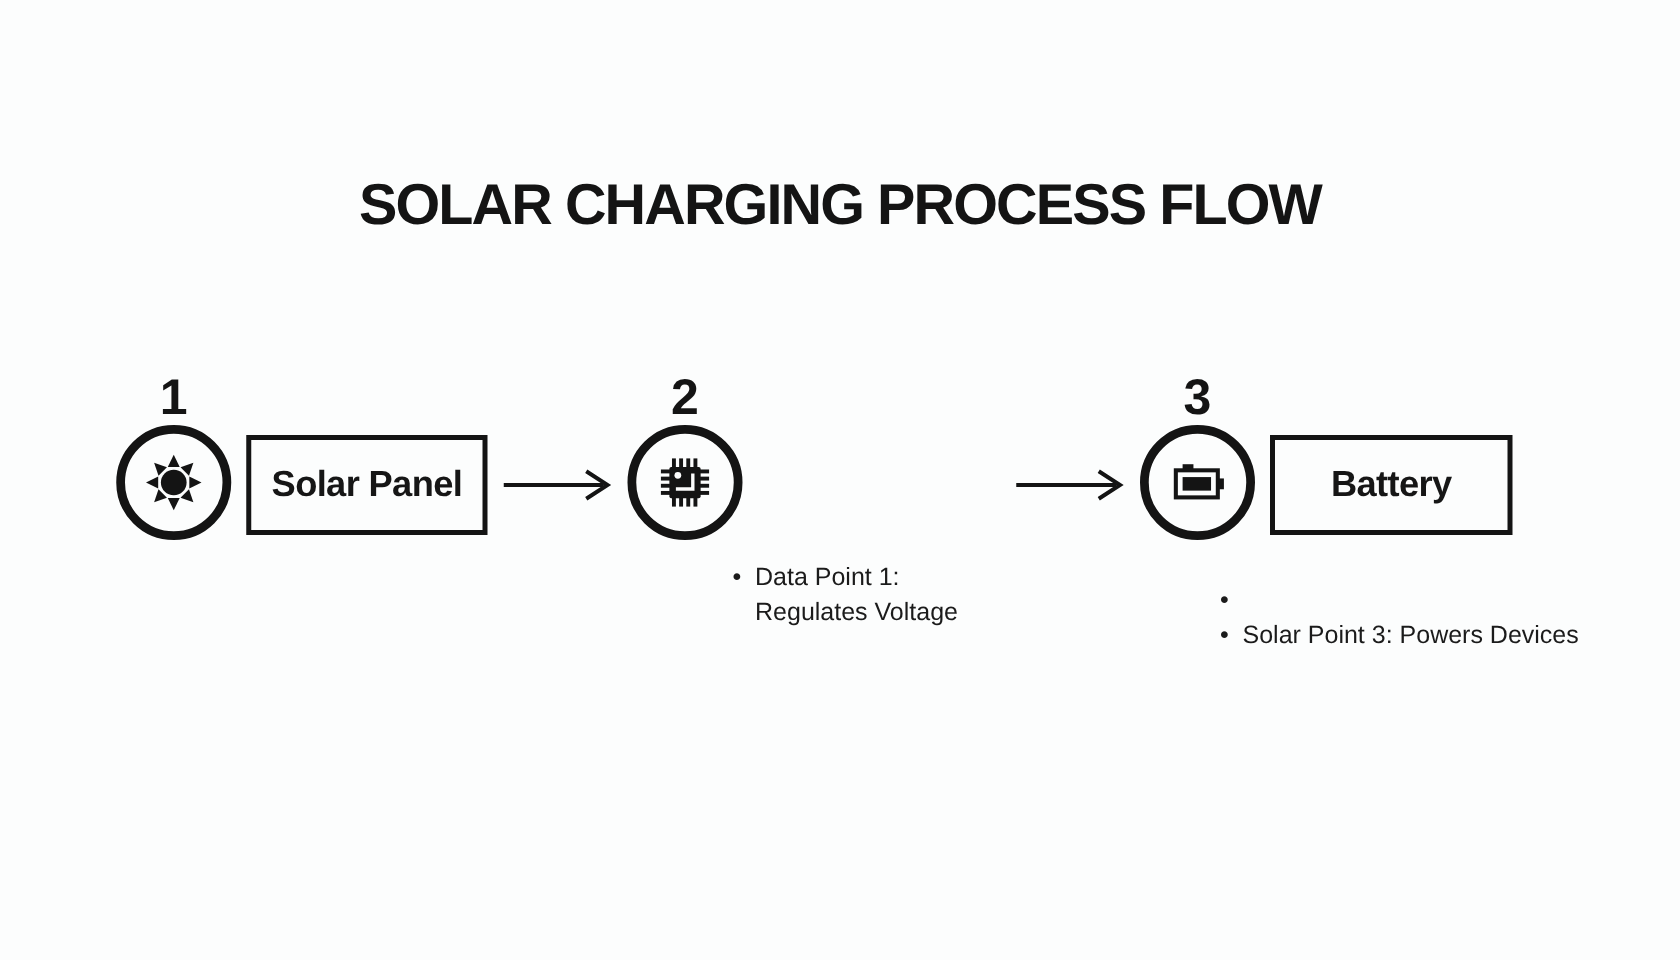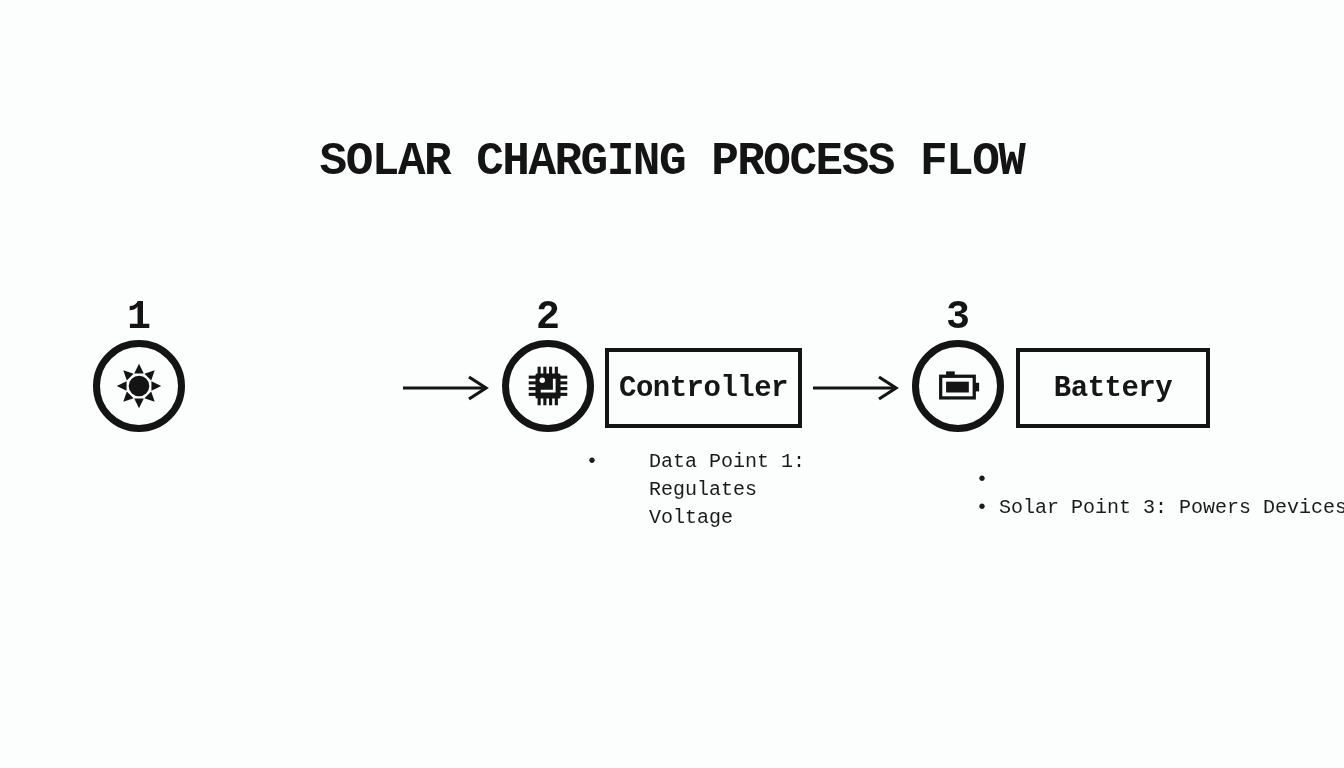--- a/index.html
+++ b/index.html
@@ -2,21 +2,21 @@
 <html><head>
 <meta charset="utf-8">
 <style>
   * { margin: 0; padding: 0; box-sizing: border-box; }
   html, body { background: #ffffff; }
   .canvas {
     position: relative;
     width: 1344px;
     height: 768px;
     background: #fcfdfd;
-    font-family: Liberation Mono, monospace;
+    font-family: Liberation Sans, sans-serif;
     color: #121212;
     overflow: hidden;
   }
   .title {
     position: absolute;
     top: 136px;
     left: 0;
     width: 100%;
     text-align: center;
     font-size: 46px;
@@ -68,21 +68,21 @@
   }
   .dp-row {
     display: flex;
     align-items: flex-start;
     gap: 11px;
     font-size: 20px;
     line-height: 28px;
     color: #1b1b1b;
   }
   .dp-dot { flex: 0 0 auto; font-size: 20px; line-height: 28px; }
-  .dp-text-wrap { max-width: 170px; margin-left: 40px; }
+  .dp-text-wrap { max-width: 170px; }
   .dp-text-nowrap { white-space: nowrap; }
 </style>
 </head>
 <body>
 
 <div class="canvas">
 
   <h1 class="title">SOLAR CHARGING PROCESS FLOW</h1>
 
   <div class="step-number" style="left:93px; top:296px;">1</div>
@@ -93,20 +93,23 @@
         <polygon points="24,3.5 19.6,12.5 28.4,12.5"></polygon>
         <polygon points="24,3.5 19.6,12.5 28.4,12.5" transform="rotate(45 24 24)"></polygon>
         <polygon points="24,3.5 19.6,12.5 28.4,12.5" transform="rotate(90 24 24)"></polygon>
         <polygon points="24,3.5 19.6,12.5 28.4,12.5" transform="rotate(135 24 24)"></polygon>
         <polygon points="24,3.5 19.6,12.5 28.4,12.5" transform="rotate(180 24 24)"></polygon>
         <polygon points="24,3.5 19.6,12.5 28.4,12.5" transform="rotate(225 24 24)"></polygon>
         <polygon points="24,3.5 19.6,12.5 28.4,12.5" transform="rotate(270 24 24)"></polygon>
         <polygon points="24,3.5 19.6,12.5 28.4,12.5" transform="rotate(315 24 24)"></polygon>
       </g>
     </svg>
+  </div>
+  <div class="label-box" style="left:197px; top:348px; width:193px;">
+    <span>Solar Panel</span>
   </div>
 
   <svg class="arrow" style="left:400px; top:374px;" width="92" height="28" viewBox="0 0 92 28">
     <line x1="3" y1="14" x2="83" y2="14" stroke="#141414" stroke-width="3.2"></line>
     <polyline points="69,3 86,14 69,25" fill="none" stroke="#141414" stroke-width="3.2"></polyline>
   </svg>
 
   <div class="step-number" style="left:502px; top:296px;">2</div>
   <div class="icon-circle" style="left:502px; top:340px;">
     <svg width="50" height="50" viewBox="0 0 48 48">
@@ -125,23 +128,20 @@
         <rect x="5.5" y="25" width="7" height="3"></rect>
         <rect x="5.5" y="30.5" width="7" height="3"></rect>
         <rect x="35.5" y="14" width="7" height="3"></rect>
         <rect x="35.5" y="19.5" width="7" height="3"></rect>
         <rect x="35.5" y="25" width="7" height="3"></rect>
         <rect x="35.5" y="30.5" width="7" height="3"></rect>
       </g>
       <circle cx="18.5" cy="18.5" r="2.6" fill="#fcfdfd"></circle>
       <path d="M30 17 V29 H17" stroke="#fcfdfd" stroke-width="2.6" fill="none"></path>
     </svg>
-  </div>
-  <div class="label-box" style="left:605px; top:348px; width:197px;">
-    <span>Controller</span>
   </div>
 
   <svg class="arrow" style="left:810px; top:374px;" width="92" height="28" viewBox="0 0 92 28">
     <line x1="3" y1="14" x2="83" y2="14" stroke="#141414" stroke-width="3.2"></line>
     <polyline points="69,3 86,14 69,25" fill="none" stroke="#141414" stroke-width="3.2"></polyline>
   </svg>
 
   <div class="step-number" style="left:912px; top:296px;">3</div>
   <div class="icon-circle" style="left:912px; top:340px;">
     <svg width="52" height="52" viewBox="0 0 48 48">

